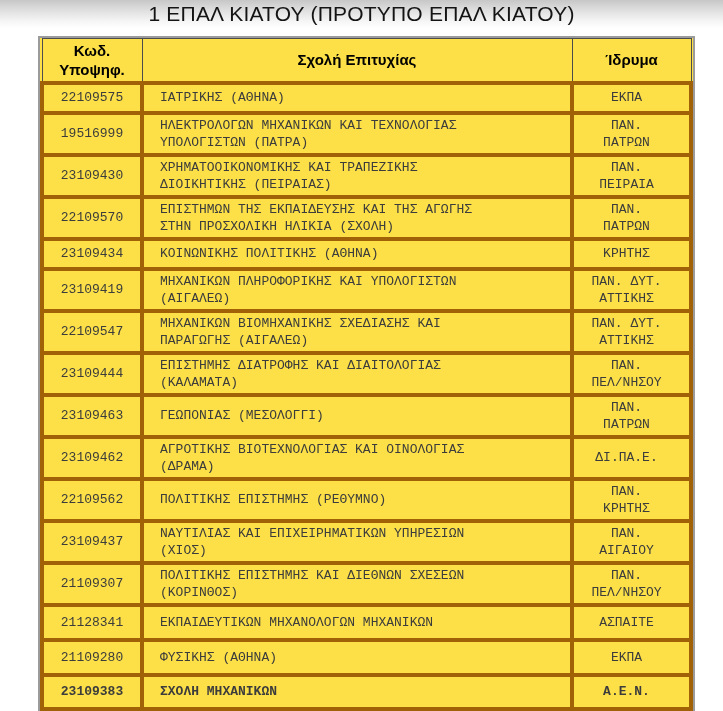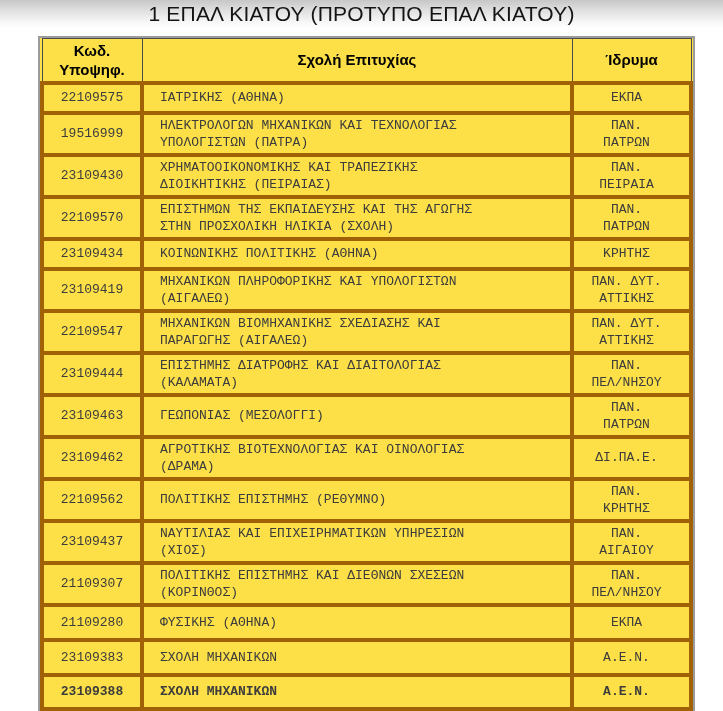--- a/index.html
+++ b/index.html
@@ -184,20 +184,25 @@
 ΑΙΓΑΙΟΥ</td>
       </tr>
       <tr>
         <td class="col-code">21109307</td>
         <td class="col-school">ΠΟΛΙΤΙΚΗΣ ΕΠΙΣΤΗΜΗΣ ΚΑΙ ΔΙΕΘΝΩΝ ΣΧΕΣΕΩΝ
 (ΚΟΡΙΝΘΟΣ)</td>
         <td class="col-institution">ΠΑΝ.
 ΠΕΛ/ΝΗΣΟΥ</td>
       </tr>
       <tr>
+        <td class="col-code">21128341</td>
+        <td class="col-school">ΕΚΠΑΙΔΕΥΤΙΚΩΝ ΜΗΧΑΝΟΛΟΓΩΝ ΜΗΧΑΝΙΚΩΝ</td>
+        <td class="col-institution">ΑΣΠΑΙΤΕ</td>
+      </tr>
+      <tr>
         <td class="col-code">21109280</td>
         <td class="col-school">ΦΥΣΙΚΗΣ (ΑΘΗΝΑ)</td>
         <td class="col-institution">ΕΚΠΑ</td>
       </tr>
       <tr>
         <td class="col-code">23109383</td>
         <td class="col-school">ΣΧΟΛΗ ΜΗΧΑΝΙΚΩΝ</td>
         <td class="col-institution">Α.Ε.Ν.</td>
       </tr>
       <tr>

